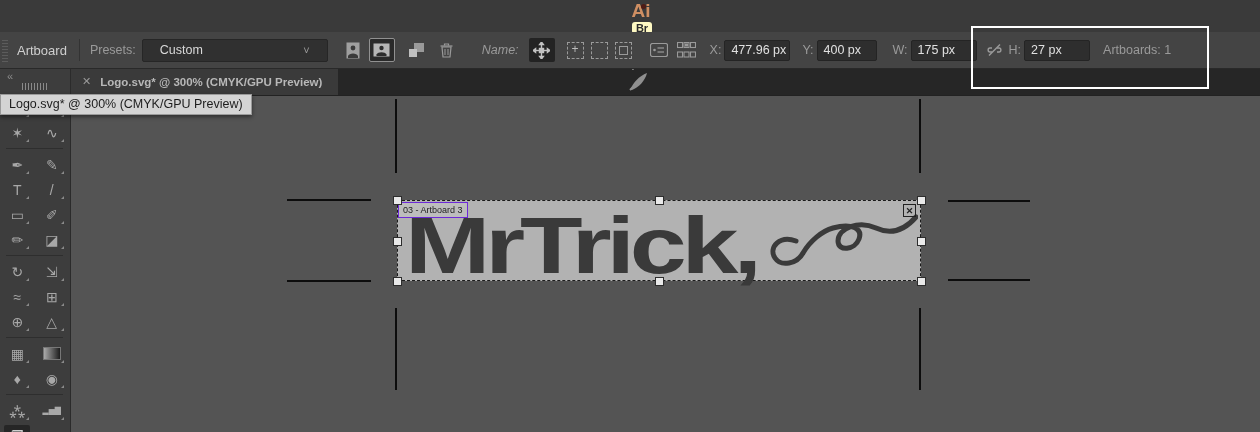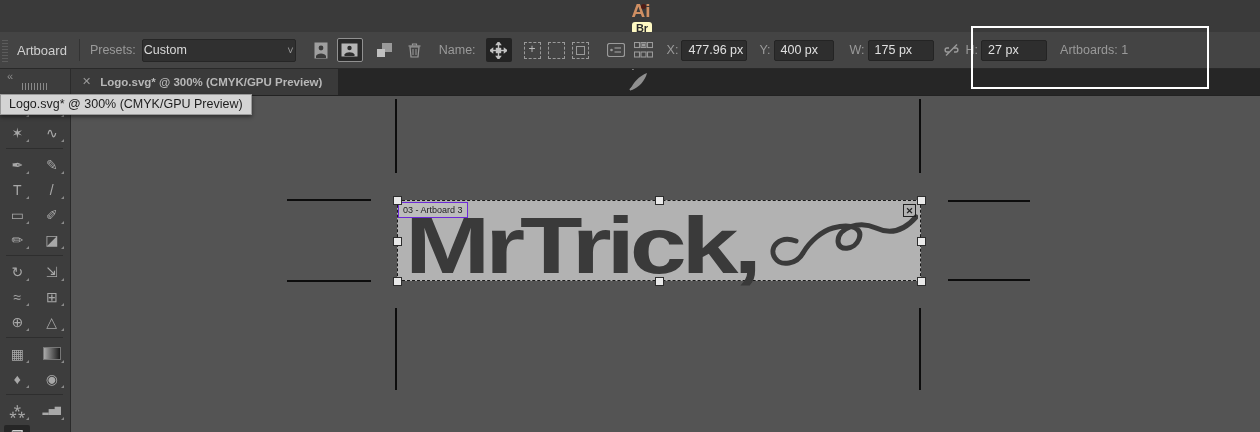--- a/index.html
+++ b/index.html
@@ -24,21 +24,21 @@
   
   .controlbar{position:absolute;left:0;top:32px;width:100%;height:36px;background:#444444;
               border-bottom:1px solid #292929;display:flex;align-items:center;z-index:10;
               color:#c9c9c9;font-size:12.5px;}
   .grip{width:6px;height:24px;margin-left:2px;
         background:repeating-linear-gradient(0deg,#5c5c5c 0 1px,transparent 1px 3px);}
   .cb-label{color:#9a9a9a;white-space:nowrap;}
   .cb-strong{color:#cfcfcf;white-space:nowrap;}
   .vdiv{width:1px;height:22px;background:#333;margin:0 10px 0 12px;}
   .select{width:150px;height:21px;background:#303030;border:1px solid #262626;border-radius:2px;
-          display:flex;align-items:center;justify-content:space-between;padding:0 1px;color:#d9d9d9;}
+          display:flex;align-items:center;justify-content:space-between;padding:0 17px;color:#d9d9d9;}
   .field{height:19px;background:#2e2e2e;border:1px solid #242424;border-radius:2px;
          display:flex;align-items:center;padding:0 6px;color:#e0e0e0;white-space:nowrap;}
   .orient{width:24px;height:22px;display:flex;align-items:center;justify-content:center;border:1px solid transparent;}
   .orient.active{background:#2a2a2a;border:1px solid #919191;border-radius:2px;}
   .dashbox{width:15px;height:15px;border:1px dashed #9a9a9a;position:relative;}
   .dashbox.plus::after{content:"+";position:absolute;left:0;top:-1px;width:100%;height:100%;
         display:flex;align-items:center;justify-content:center;color:#bbb;font-size:12px;}
   .dashbox.inner::after{content:"";position:absolute;left:3px;top:3px;right:3px;bottom:3px;border:1px solid #9a9a9a;}
   .movebtn{width:26px;height:24px;background:#232323;border-radius:2px;display:flex;align-items:center;justify-content:center;}
 
@@ -176,21 +176,21 @@
     </span>
     <span class="tb-icon" style="margin-left:16px;">
       <svg width="13" height="15" viewBox="0 0 13 15">
         <path d="M2 4 L11 4 L10 14 L3 14 Z" fill="none" stroke="#9a9a9a" stroke-width="1.2"></path>
         <line x1="0.5" y1="3" x2="12.5" y2="3" stroke="#9a9a9a" stroke-width="1.2"></line>
         <path d="M4.5 2.5 L4.5 1 L8.5 1 L8.5 2.5" fill="none" stroke="#9a9a9a" stroke-width="1.2"></path>
         <line x1="5" y1="6" x2="5" y2="12" stroke="#9a9a9a" stroke-width="1"></line>
         <line x1="8" y1="6" x2="8" y2="12" stroke="#9a9a9a" stroke-width="1"></line>
       </svg>
     </span>
-    <span class="cb-label" style="margin-left:18px;">Name:</span>
+    <span class="cb-label" style="margin-left:29px;font-style:italic;">Name:</span>
     <span class="movebtn" style="margin-left:10px;">
       <svg width="17" height="17" viewBox="0 0 17 17">
         <g stroke="#c2c2c2" stroke-width="1.4" fill="#c2c2c2">
           <line x1="8.5" y1="2" x2="8.5" y2="15"></line>
             <line x1="2" y1="8.5" x2="15" y2="8.5"></line>
           <path d="M8.5 0 L6.6 2.6 L10.4 2.6 Z"></path>
             <path d="M8.5 17 L6.6 14.4 L10.4 14.4 Z"></path>
           <path d="M0 8.5 L2.6 6.6 L2.6 10.4 Z"></path>
             <path d="M17 8.5 L14.4 6.6 L14.4 10.4 Z"></path>
           <rect x="6.5" y="6.5" width="4" height="4"></rect>

